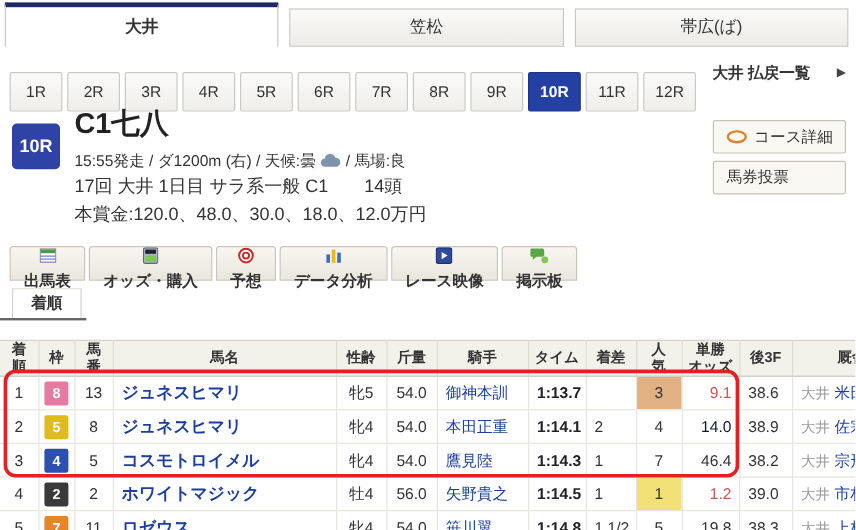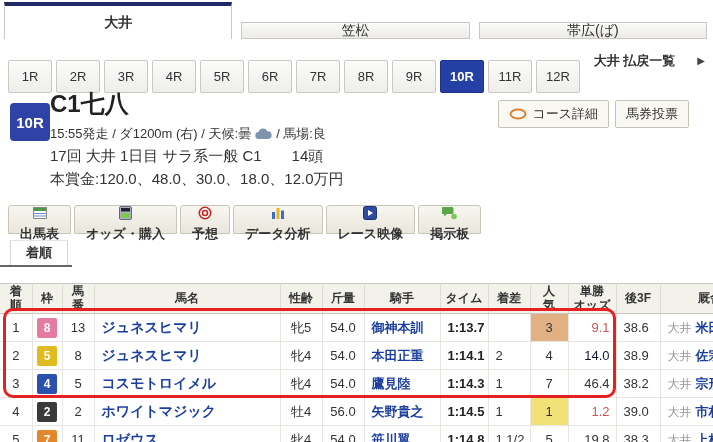--- a/index.html
+++ b/index.html
@@ -2,42 +2,42 @@
 <html><head>
 <meta charset="utf-8">
 <style>
   * { margin:0; padding:0; box-sizing:border-box; }
   html,body { background:#fff; }
   body { font-family:"Liberation Sans","DejaVu Sans",sans-serif; color:#333; }
   .page { position:relative; width:713px; height:442px; overflow:hidden; background:#fff; }
 
   
   .track-tabs { position:absolute; top:2px; left:4px; right:6px; height:37px; display:flex; align-items:flex-end; gap:9px; }
-  .track-tab { flex:1; height:17px; display:flex; align-items:center; justify-content:center;
+  .track-tab { flex:1; height:32px; display:flex; align-items:center; justify-content:center;
     font-size:14px; color:#333; background:linear-gradient(#fafaf8,#ecebe7);
     border:1px solid #c9c8c2; cursor:pointer; }
   .track-tab.active { height:37px; background:#fff; border-bottom:none; border-top:4px solid #1e2a66; font-weight:bold; }
 
   
   .race-row { position:absolute; top:44px; left:8px; right:8px; height:33px; display:flex; align-items:center; }
   .race-btn { width:44px; height:33px; margin-right:4px; display:flex; align-items:center; justify-content:center;
     font-size:13px; color:#333; background:linear-gradient(#fbfbfa,#efeeea); border:1px solid #c9c8c2; border-radius:2px; cursor:pointer;margin-top:32px; }
   .race-btn.active { background:#2440a5; border-color:#1d3488; color:#fff; font-weight:bold; }
   .payout-link { margin-left:auto; font-size:13px; font-weight:bold; color:#333; cursor:pointer; display:flex; align-items:center; gap:22px; }
   .payout-link .arr { font-size:10px; color:#444; }
 
   
   .race-header { position:absolute; top:90px; left:10px; right:8px; display:flex; }
   .race-no-box { width:40px; height:38px; margin-top:13px; border-radius:4px; background:#2e43a5;
     color:#fff; font-size:15px; font-weight:bold; display:flex; align-items:center; justify-content:center; }
-  .race-head-text { }
+  .race-head-text { margin-left:12px; }
   .race-title { font-size:24px; font-weight:bold; color:#222; line-height:1.2; }
   .race-info { font-size:13px; color:#333; margin-top:5px; line-height:1.55; display:flex; align-items:center; gap:4px; }
   .race-info2 { font-size:15px; color:#333; line-height:1.55; }
-  .hdr-buttons { position:absolute; right:16px; top:10px; display:flex; gap:6px; }
+  .hdr-buttons { position:absolute; right:0; top:10px; display:flex; gap:6px;flex-direction:column; }
   .hdr-btn { height:28px; padding:0 10px; display:flex; align-items:center; gap:5px; font-size:13px; color:#333;
     background:#faf8f2; border:1px solid #c5c2b6; border-radius:2px; cursor:pointer; }
 
   
   .nav-menu { position:absolute; top:205px; left:8px; display:flex; gap:3px; }
   .nav-tab { height:29px; padding:0 11px; display:flex; align-items:center; gap:5px; font-size:13px; font-weight:bold; color:#333;
     background:linear-gradient(#f8f6f0,#e9e6dc); border:1px solid #c8c5b9; border-radius:3px 3px 0 0; cursor:pointer;flex-direction:column; }
 
   
   .sub-tab { position:absolute; top:240px; left:10px; width:58px; height:25px; background:#fff;
@@ -48,21 +48,21 @@
   
   .table-wrap { position:absolute; top:283px; left:0; width:713px; overflow:hidden; }
   table.results { border-collapse:collapse; table-layout:fixed; width:760px; border-top:1px solid #c9c8c2; }
   .results th { height:30px; background:#f2f1ea; font-size:12px; font-weight:bold; color:#333;
     border-right:1px solid #dddcd4; border-bottom:1px solid #c9c8c2; white-space:pre-line; line-height:1.15; text-align:center; }
   .results td { height:28px; font-size:13px; color:#333; border-right:1px solid #e6e5df; border-bottom:1px solid #e6e5df;
     text-align:center; background:#fff; overflow:hidden; white-space:nowrap; }
   .results td.c-name, .results td.c-jockey, .results td.c-time, .results td.c-margin, .results td.c-3f, .results td.c-stable { text-align:left; padding-left:7px; }
   .results td.c-odds { text-align:right; padding-right:6px; }
   .horse-link { color:#1c3f9e; font-weight:bold; font-size:14px; cursor:pointer; }
-  .jockey-link, .trainer-link { color:#1c3f9e; font-weight:bold; cursor:pointer; }
+  .jockey-link, .trainer-link { color:#1c3f9e; font-weight:normal; cursor:pointer; }
   .time-val { font-weight:bold; color:#222; }
   .stable-pre { color:#999; font-size:12px; margin-right:4px; }
   .waku-badge { display:inline-block; width:20px; height:20px; line-height:20px; border-radius:2px;
     color:#fff; font-size:12px; font-weight:bold; text-align:center; vertical-align:middle; }
 
   
   .red-annotation { position:absolute; top:308px; left:3px; width:613px; height:90px;
     border:3px solid #e62020; border-radius:10px; pointer-events:none; background:transparent; }
 
   .icon { display:inline-flex; align-items:center; justify-content:center; }

